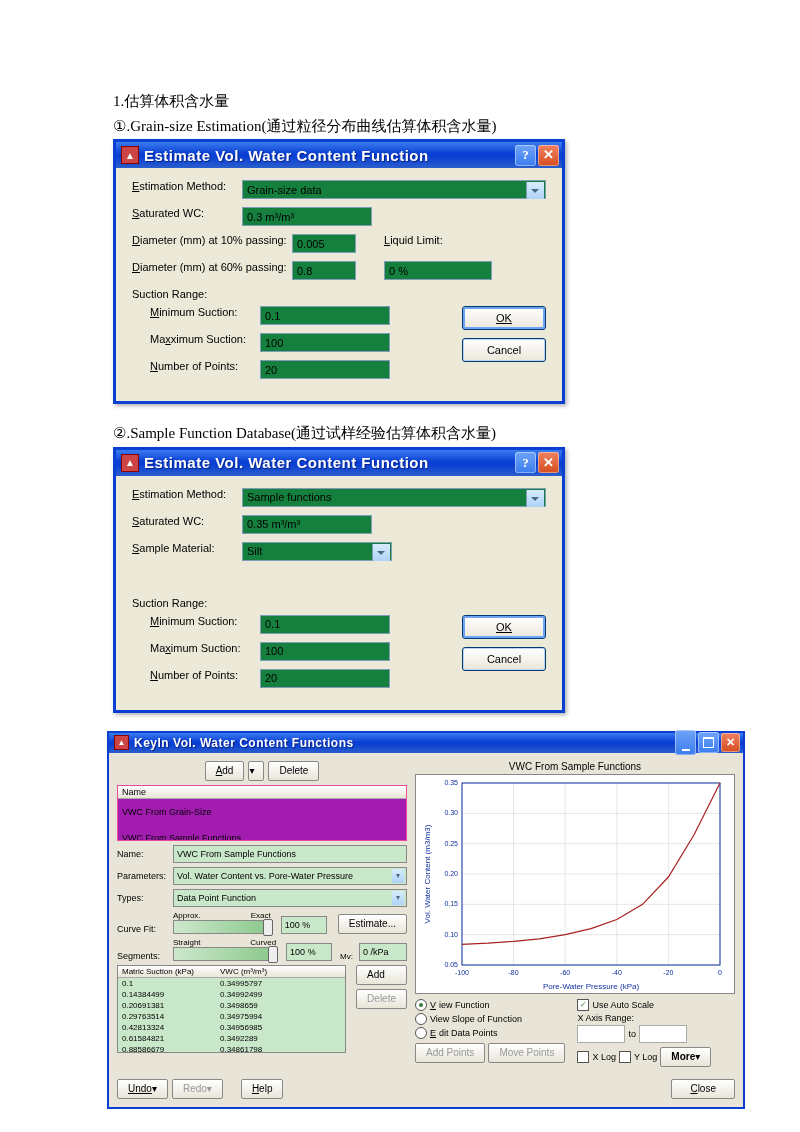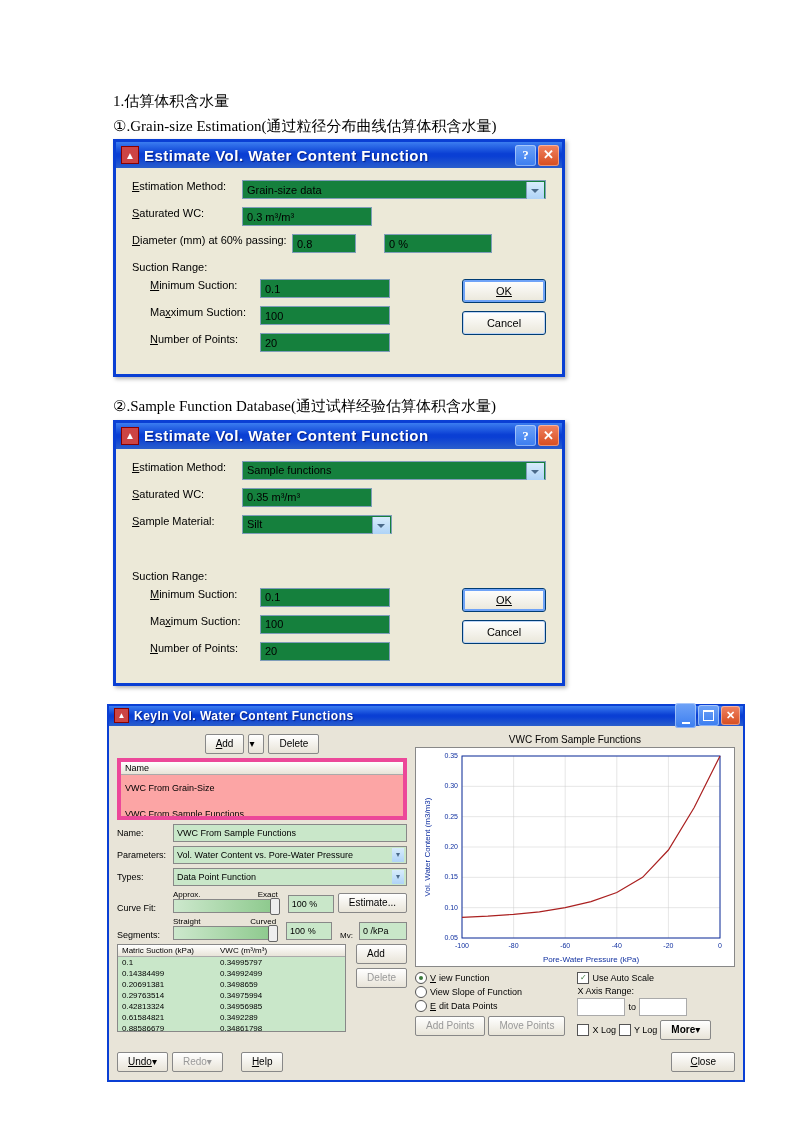--- a/index.html
+++ b/index.html
@@ -30,21 +30,21 @@
 
 .keyin{width:634px;border:2px solid #0a3fd4;background:#e8e4d8;font-family:"Tahoma",sans-serif;font-size:10px}
 .keyin .titlebar{height:20px}
 .keyin .tb-title{font-size:12px}
 .ki-body{display:flex;padding:8px;gap:8px}
 .ki-left{width:290px;display:flex;flex-direction:column}
 .ki-right{flex:1}
 .ki-toolbar{display:flex;gap:4px;justify-content:center;margin-bottom:4px}
 .sbtn{height:18px;padding:0 10px;border:1px solid #888;background:linear-gradient(to bottom,#fff,#e8e4d8);border-radius:2px;font-size:10px;display:flex;align-items:center}
 .sbtn.dis{color:#999}
-.listbox{border:4px solid #ec4899;background:#fca5a5;height:54px;overflow:hidden;font-size:9px}
+.listbox{border:1px solid #ec4899;background:#a21caf;height:54px;overflow:hidden;font-size:9px}
 .listbox .hdr{background:linear-gradient(to bottom,#fff,#e8e4d8);border-bottom:1px solid #aaa;padding:1px 4px}
 .listbox .item{padding:8px 4px}
 .frow{display:flex;align-items:center;margin-top:4px;gap:4px}
 .flbl{width:52px;font-size:9px}
 .finput{border:1px solid #888;background:#c9e7c9;height:16px;flex:1;padding:0 3px;font-size:9px;display:flex;align-items:center}
 .finput.sel{position:relative;padding-right:16px}
 .finput.sel::after{content:"▾";position:absolute;right:2px;top:1px;width:12px;height:14px;background:linear-gradient(to bottom,#d7ecfb,#afd3f7);font-size:8px;text-align:center;line-height:14px;color:#4a6a8a}
 .chart-title{text-align:center;font-size:10px;font-family:"Arial",sans-serif;margin-bottom:2px}
 .chart{border:1px solid #888;background:#fff;height:218px;position:relative}
 .opts{display:flex;margin-top:5px;font-size:9px;gap:12px}
@@ -83,20 +83,26 @@
     <div class="dlg-body">
       <div class="row">
         <div class="lbl"><span class="ul">E</span><span>stimation Method:</span></div>
         <div class="input select" style="flex:1">Grain-size data</div>
       </div>
       <div class="row">
         <div class="lbl"><span class="ul">S</span><span>aturated WC:</span></div>
         <div class="input" style="width:130px">0.3 m³/m³</div>
       </div>
       <div class="row">
+        <div class="lbl-w"><span class="ul">D</span><span>iameter (mm) at 10% passing:</span></div>
+        <div class="input" style="width:64px">0.005</div>
+        <div style="width:28px"></div>
+        <div><span class="ul">L</span><span>iquid Limit:</span></div>
+      </div>
+      <div class="row">
         <div class="lbl-w"><span class="ul">D</span><span>iameter (mm) at 60% passing:</span></div>
         <div class="input" style="width:64px">0.8</div>
         <div style="width:28px"></div>
         <div class="input" style="width:108px">0 %</div>
       </div>
       <div class="section-lbl">Suction Range:</div>
       <div style="display:flex">
         <div class="indent" style="flex:1">
           <div class="row">
             <div class="lbl"><span class="ul">M</span><span>inimum Suction:</span></div>
@@ -207,21 +213,21 @@
           <div style="flex:1">
             <div style="display:flex;justify-content:space-between;font-size:8px">
                 <span>Approx.</span>
                 <span>Exact</span>
               </div>
             <div style="height:12px;background:linear-gradient(to right,#cde8cd,#8ac88a);border:1px solid #888;position:relative">
                 <div style="position:absolute;right:-3px;top:-2px;width:8px;height:15px;background:#eee;border:1px solid #666;border-radius:2px"></div>
               </div>
           </div>
           <div class="finput" style="width:38px;flex:none;margin-left:6px">100 %</div>
-          <div class="sbtn" style="margin-left:0">Estimate...</div>
+          <div class="sbtn" style="margin-left:7px">Estimate...</div>
         </div>
         <div class="frow" style="align-items:flex-end">
           <div class="flbl">Segments:</div>
           <div style="flex:1">
             <div style="display:flex;justify-content:space-between;font-size:8px">
                 <span>Straight</span>
                 <span>Curved</span>
               </div>
             <div style="height:12px;background:linear-gradient(to right,#cde8cd,#8ac88a);border:1px solid #888;position:relative">
                 <div style="position:absolute;right:-3px;top:-2px;width:8px;height:15px;background:#eee;border:1px solid #666;border-radius:2px"></div>

